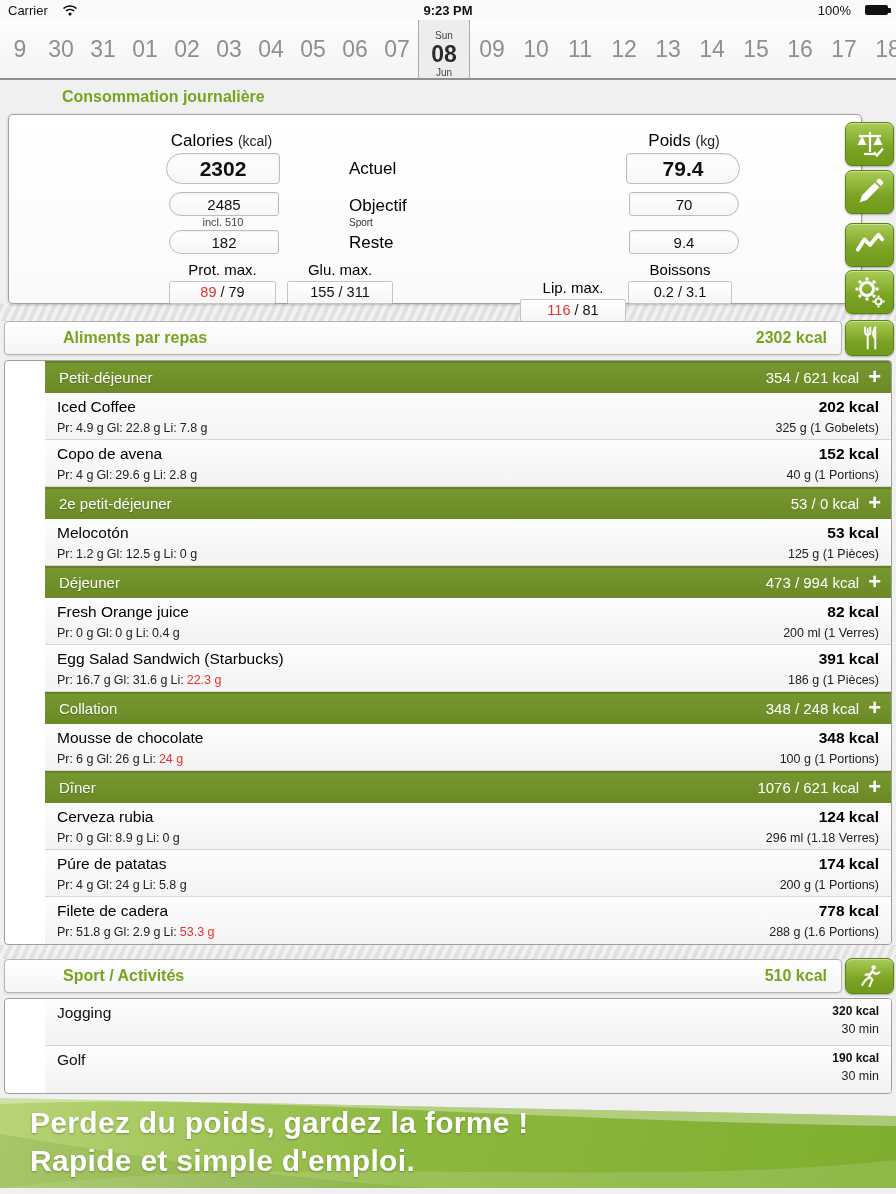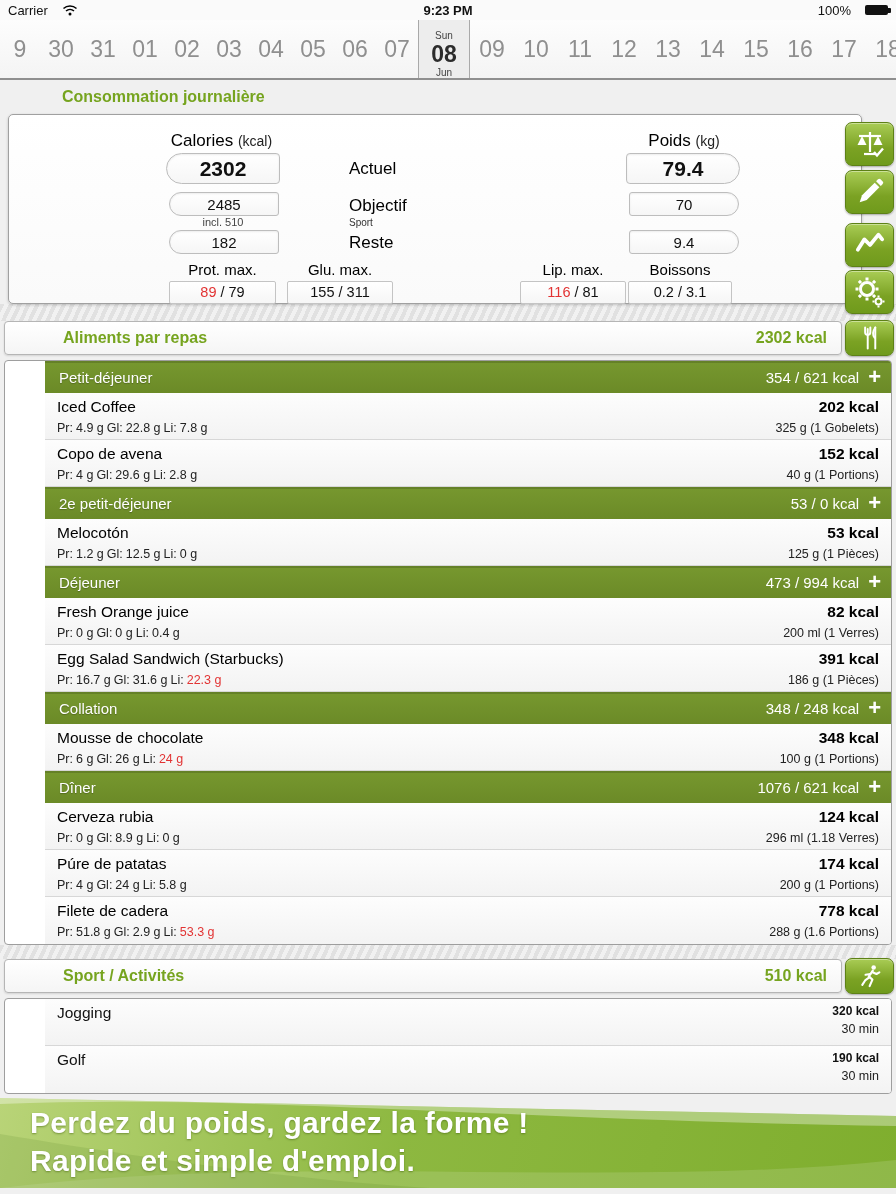--- a/index.html
+++ b/index.html
@@ -51,21 +51,21 @@
   .wt-f2{left:620px;top:77px;width:108px;height:22px;border-radius:3px 12px 12px 3px;}
   .wt-f3{left:620px;top:115px;width:108px;height:22px;border-radius:3px 12px 12px 3px;}
   .cl{position:absolute;width:180px;font-size:17px;color:#000;}
   .cl-note{position:absolute;width:180px;font-size:10px;color:#333;}
   .macro{position:absolute;width:107px;text-align:center;}
   .macro .mlabel{font-size:15px;color:#000;margin-bottom:3px;}
   .macro .mbox{border:1px solid #c4c4c4;background:linear-gradient(#fff,#f6f6f6);height:21px;
                line-height:21px;font-size:14.5px;border-radius:2px;}
   .macro-0{left:160px;top:146px;}
   .macro-1{left:278px;top:146px;width:106px;}
-  .macro-2{left:511px;top:146px;width:106px;}
+  .macro-2{left:511px;top:164px;width:106px;}
   .macro-3{left:619px;top:146px;width:104px;}
   .red{color:var(--red,#e23333);}
 
   
   .side-buttons{position:absolute;right:2px;top:122px;width:49px;display:flex;flex-direction:column;}
   .green-btn{background:linear-gradient(#a9cc55,#7ba223 60%,#6f9a1c);border:1px solid #5d8116;
              border-radius:7px;box-shadow:inset 0 1px 0 rgba(255,255,255,.4),0 1px 2px rgba(0,0,0,.3);
              display:flex;align-items:center;justify-content:center;padding:0;cursor:pointer;}
   .side-buttons .green-btn{height:44px;margin-top:4px;}
   .side-buttons .green-btn:first-child{margin-top:0;}

